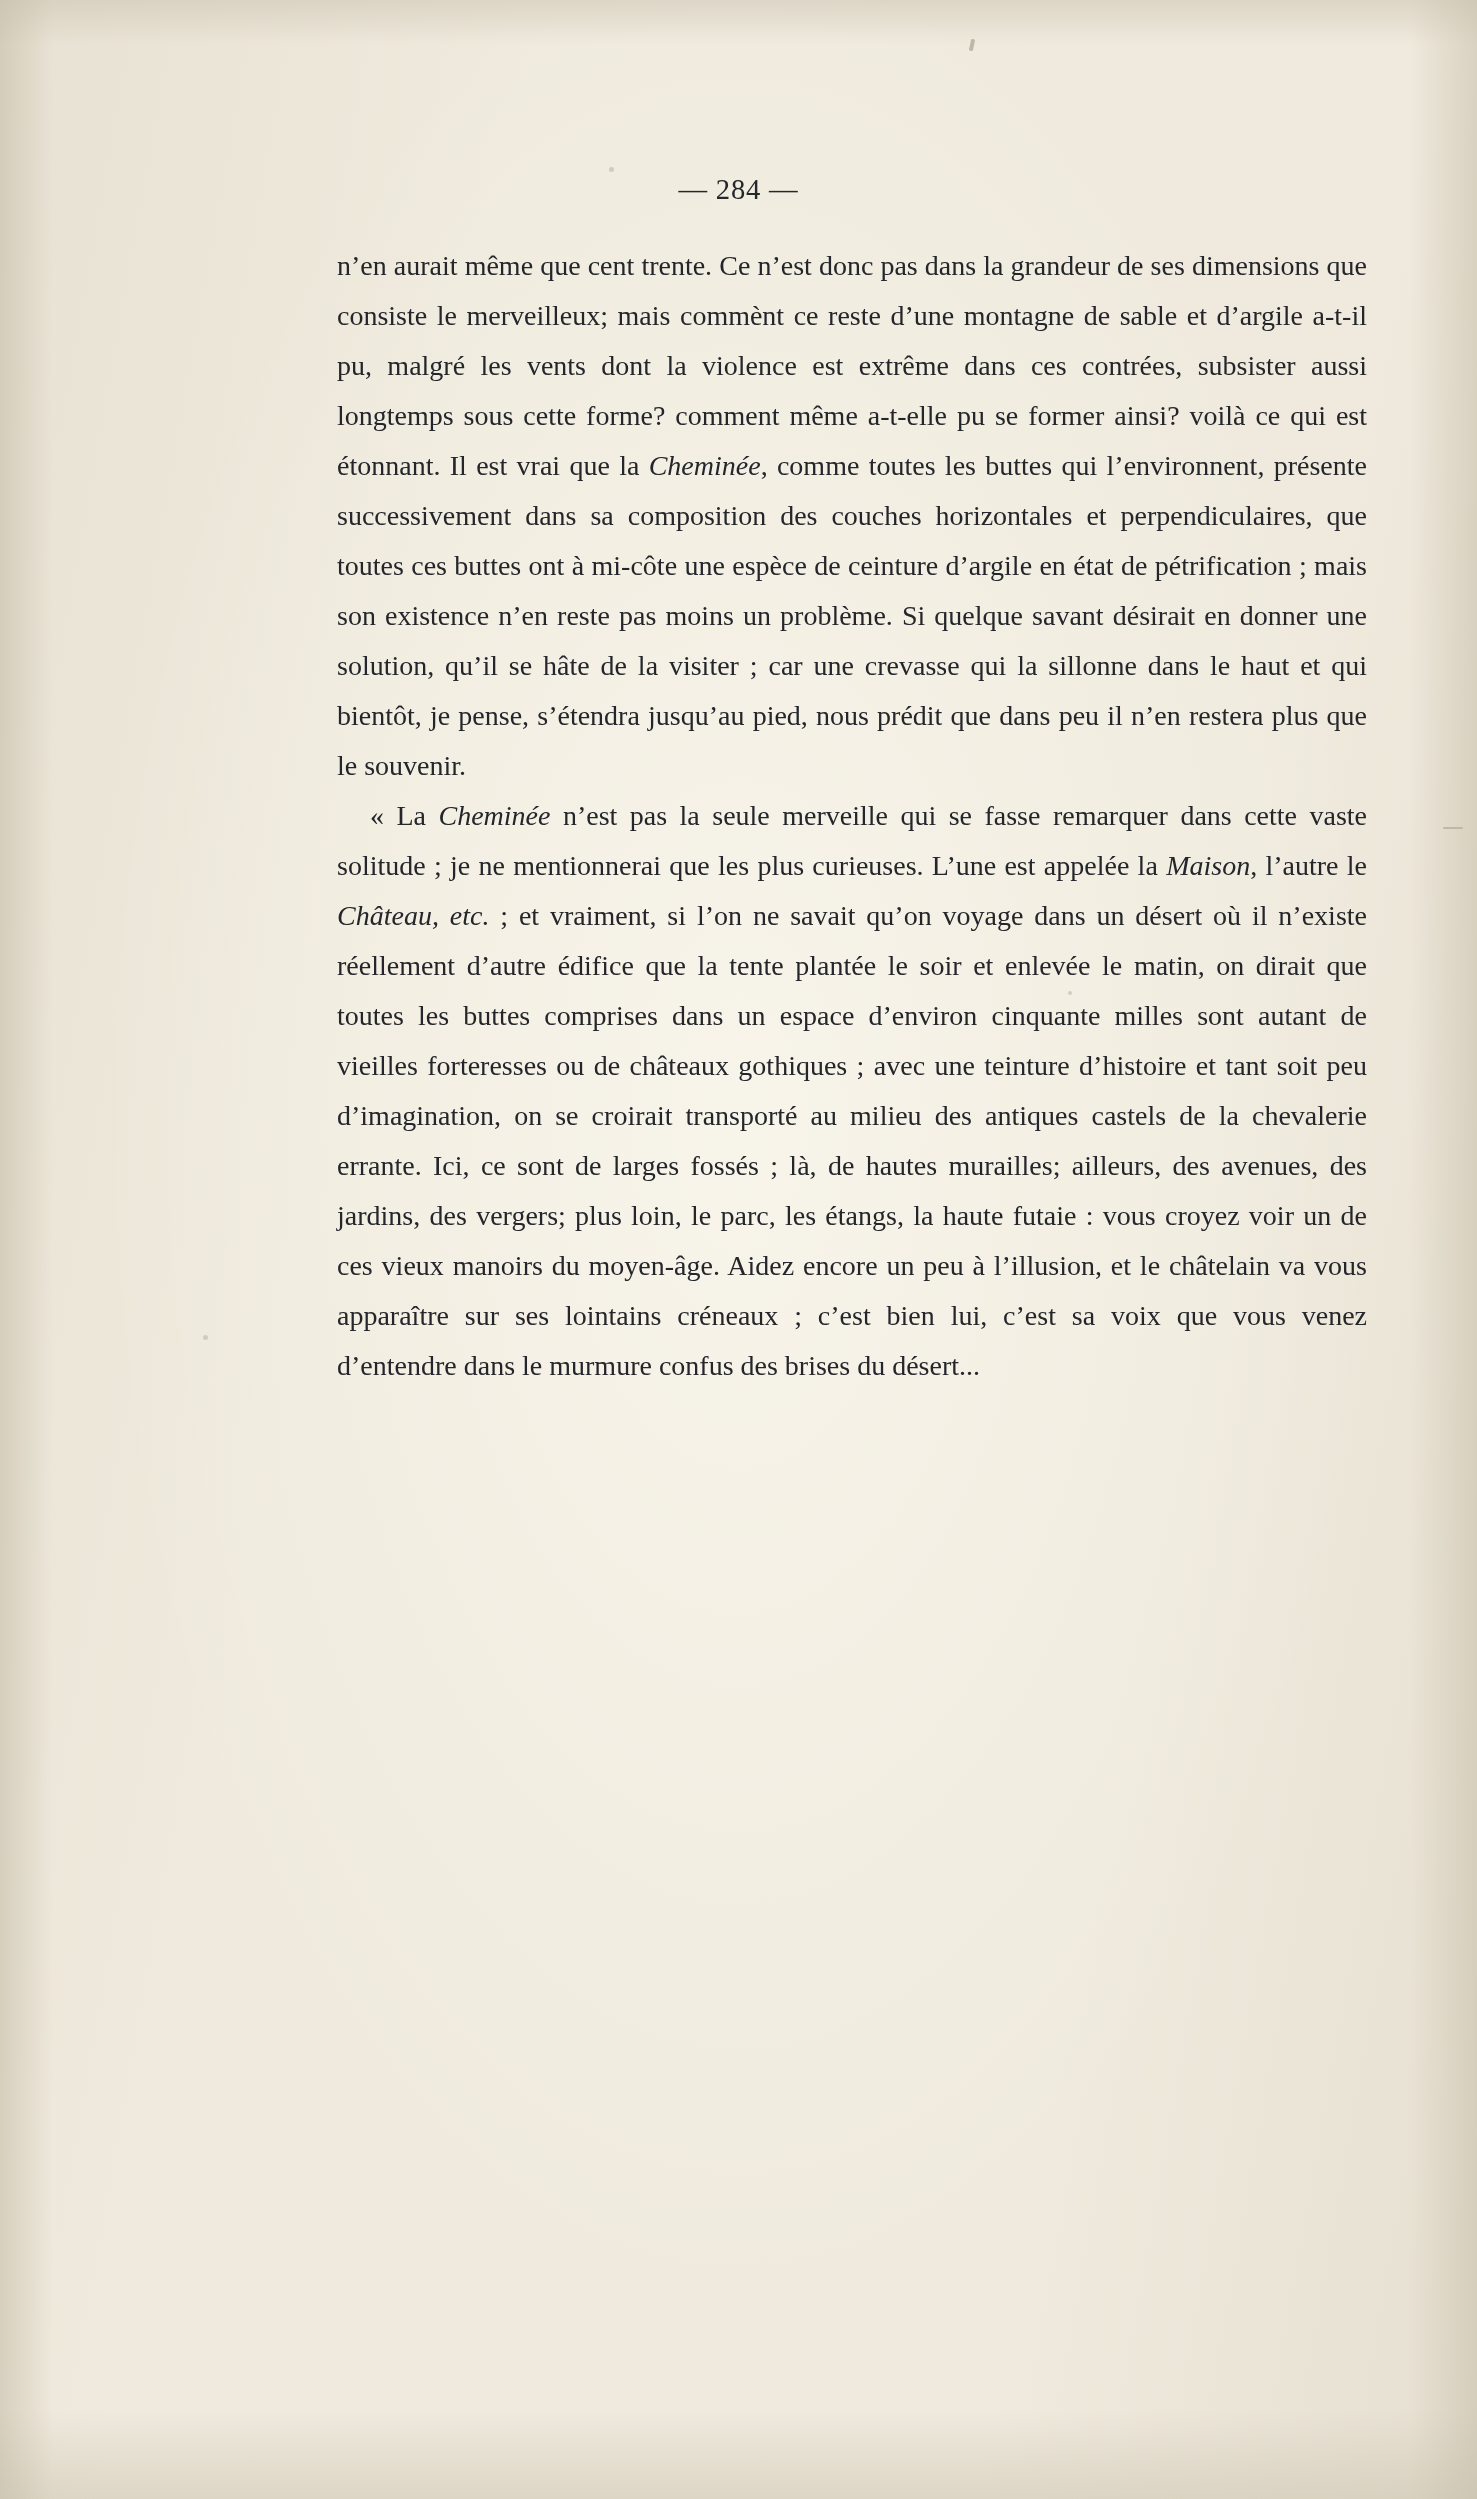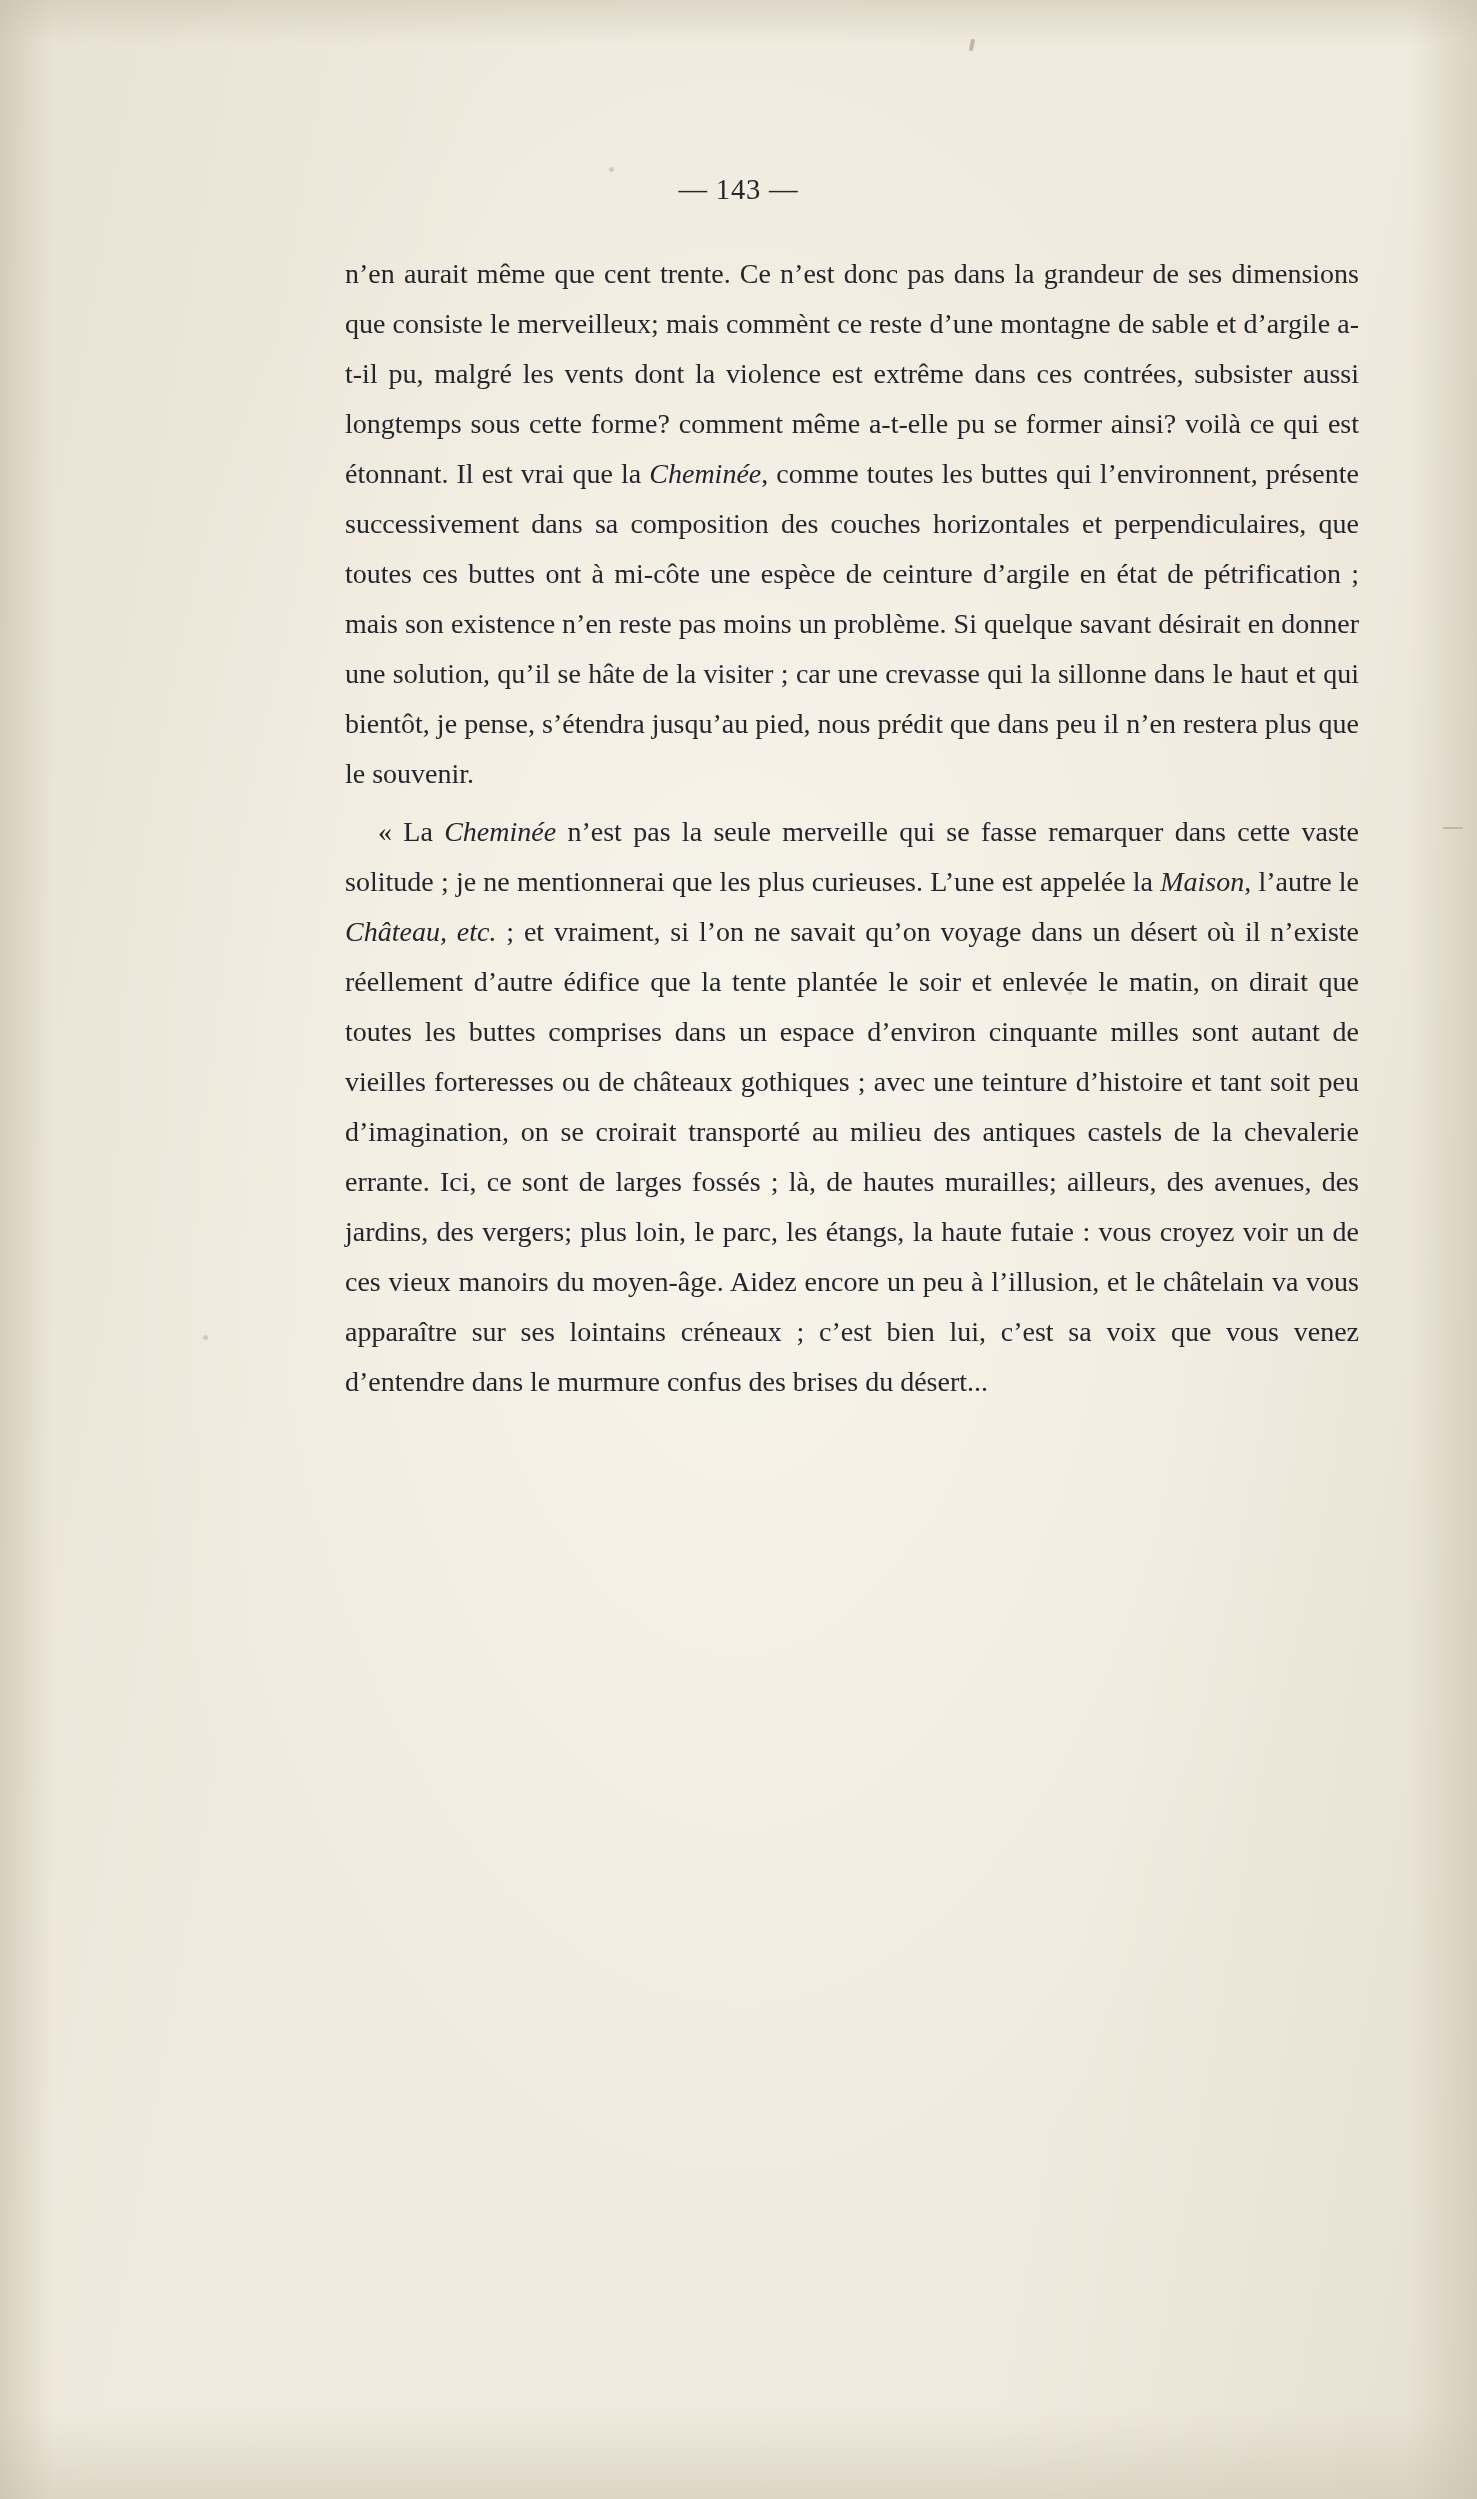--- a/index.html
+++ b/index.html
@@ -44,21 +44,21 @@
     position: absolute;
     left: 337px;
     top: 241px;
     width: 1030px;
     font-size: 28px;
     line-height: 50px;
     color: #24262b;
     text-align: justify;
   }
   .body-text p {
-    margin: 8px;
+    margin: 0;
     text-indent: 0;
   }
   .body-text p.indent {
     text-indent: 33px;
   }
   .it {
     font-style: italic;
   }
   .speck {
     position: absolute;
@@ -96,21 +96,21 @@
     pointer-events: none;
   }
 </style>
 </head>
 <body>
 
 <div class="paper"></div>
 
 <div class="page">
 
-  <div class="page-number">— 143 —</div>
+  <div class="page-number">— 284 —</div>
 
   <div class="body-text">
     <p class="para"><span>n’en aurait même que cent trente. Ce n’est donc pas dans la grandeur de ses dimensions que consiste le merveilleux; mais commènt ce reste d’une montagne de sable et d’argile a-t-il pu, malgré les vents dont la violence est extrême dans ces contrées, subsister aussi longtemps sous cette forme? comment même a-t-elle pu se former ainsi? voilà ce qui est étonnant. Il est vrai que la </span><span class="it">Cheminée</span><span>, comme toutes les buttes qui l’environnent, présente successivement dans sa composition des couches horizontales et perpendiculaires, que toutes ces buttes ont à mi-côte une espèce de ceinture d’argile en état de pétrification ; mais son existence n’en reste pas moins un problème. Si quelque savant désirait en donner une solution, qu’il se hâte de la visiter ; car une crevasse qui la sillonne dans le haut et qui bientôt, je pense, s’étendra jusqu’au pied, nous prédit que dans peu il n’en restera plus que le souvenir.</span></p>
     <p class="para indent"><span>« La </span><span class="it">Cheminée</span><span> n’est pas la seule merveille qui se fasse remarquer dans cette vaste solitude ; je ne mentionnerai que les plus curieuses. L’une est appelée la </span><span class="it">Maison</span><span>, l’autre le </span><span class="it">Château, etc.</span><span> ; et vraiment, si l’on ne savait qu’on voyage dans un désert où il n’existe réellement d’autre édifice que la tente plantée le soir et enlevée le matin, on dirait que toutes les buttes comprises dans un espace d’environ cinquante milles sont autant de vieilles forteresses ou de châteaux gothiques ; avec une teinture d’histoire et tant soit peu d’imagination, on se croirait transporté au milieu des antiques castels de la chevalerie errante. Ici, ce sont de larges fossés ; là, de hautes murailles; ailleurs, des avenues, des jardins, des vergers; plus loin, le parc, les étangs, la haute futaie : vous croyez voir un de ces vieux manoirs du moyen-âge. Aidez encore un peu à l’illusion, et le châtelain va vous apparaître sur ses lointains créneaux ; c’est bien lui, c’est sa voix que vous venez d’entendre dans le murmure confus des brises du désert...</span></p>
   </div>
 
   <div class="speck mark-a"></div>
   <div class="speck mark-b"></div>
   <div class="speck mark-c"></div>
   <div class="speck mark-d"></div>

